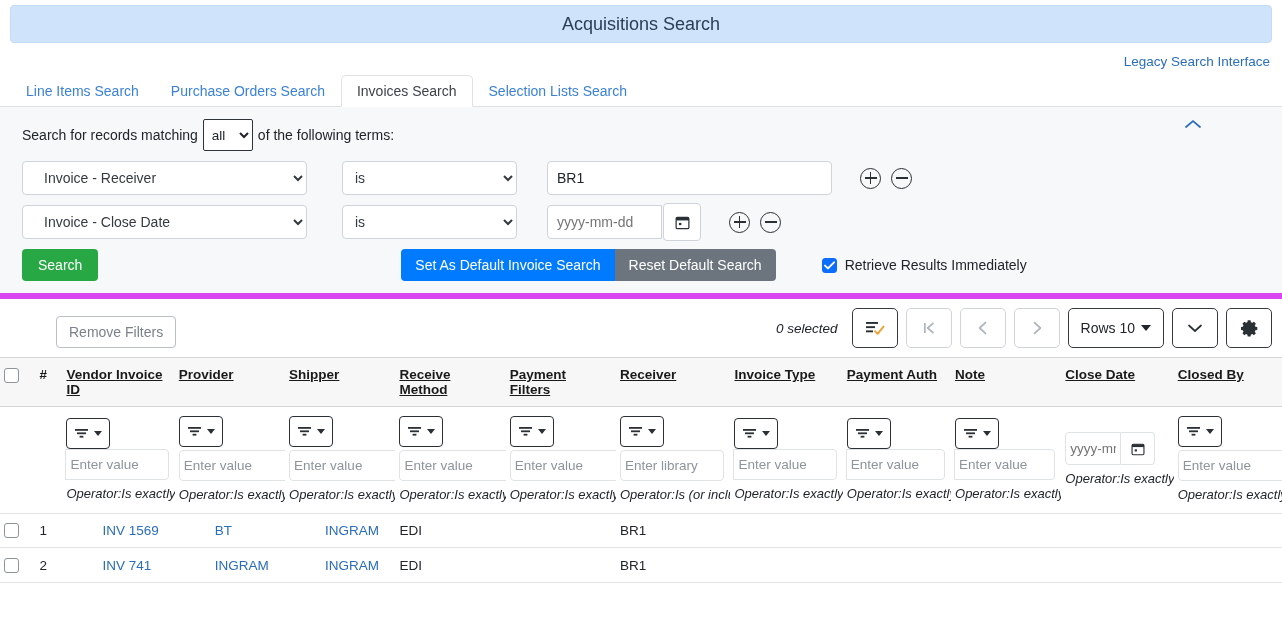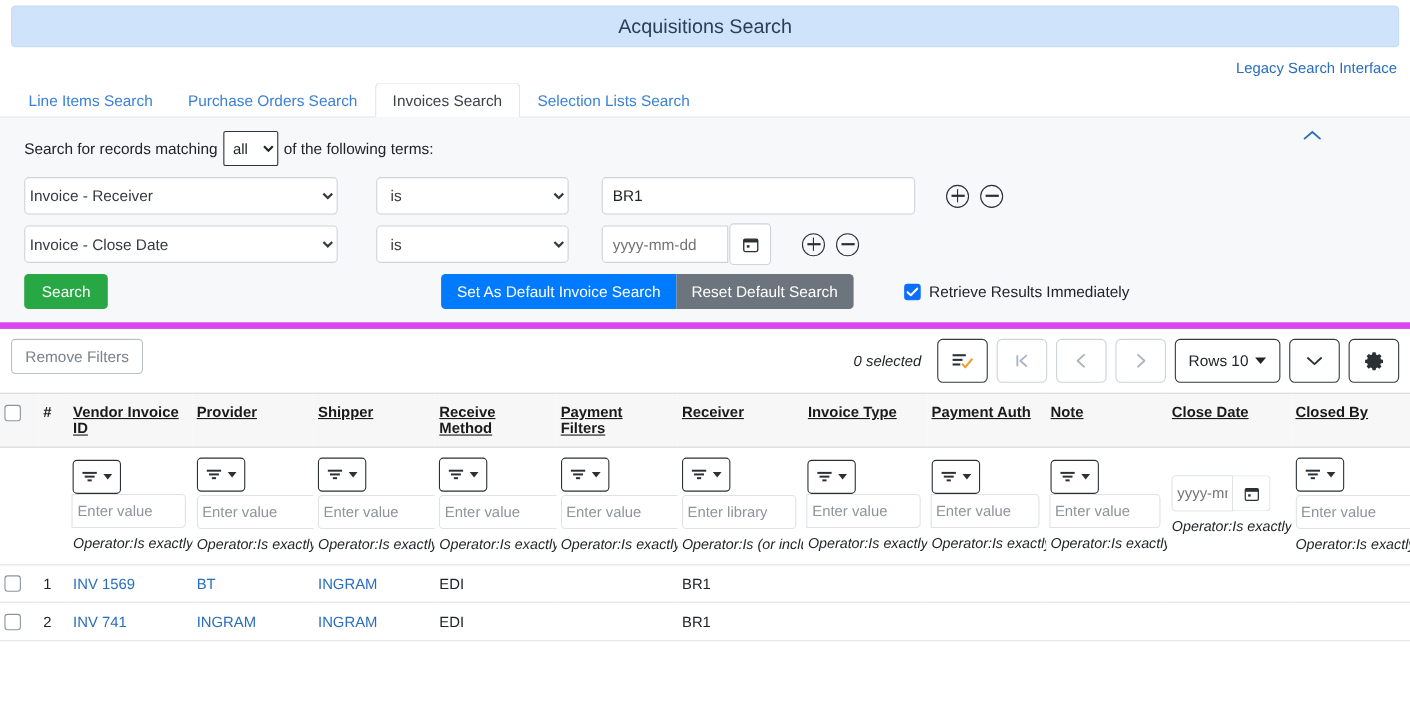--- a/index.html
+++ b/index.html
@@ -112,21 +112,21 @@
   }
   .sel-field {
     width: 285px;
     height: 34px;
     border: 1px solid #ced4da;
     border-radius: 4px;
     background: #fff;
     font-family: "Liberation Sans", sans-serif;
     font-size: 14px;
     color: #343a40;
-    padding: 0 0;
+    padding: 0 17px;
   }
   .sel-op {
     width: 175px;
     height: 34px;
     margin-left: 35px;
     border: 1px solid #ced4da;
     border-radius: 4px;
     background: #fff;
     font-family: "Liberation Sans", sans-serif;
     font-size: 14px;
@@ -234,23 +234,24 @@
     background: #0d6efd;
     border-radius: 3px;
     display: flex; align-items: center; justify-content: center;
     cursor: pointer;
   }
   .cbox svg { display: block; }
 
   
   .results-toolbar {
     display: flex;
-    align-items: flex-start;
+    align-items: flex-end;
     padding: 9px 10px 9px 10px;
     height: 58px;
+    margin-left: 46px;
   }
   .btn-remove-filters {
     border: 1px solid #b9bfc5;
     background: #fff;
     color: #7b8289;
     border-radius: 4px;
     height: 32px;
     padding: 0 12px;
     font-family: "Liberation Sans", sans-serif;
     font-size: 14px;
@@ -381,21 +382,21 @@
 
   .tbl tbody td {
     padding: 9px 6px 9px 4px;
     font-size: 13.5px;
     border-bottom: 1px solid #e3e3e3;
     color: #212529;
     vertical-align: middle;
     white-space: nowrap;
     overflow: hidden;
   }
-  .cell-link { color: #2a6ebb; cursor: pointer; }
+  .cell-link { color: #2a6ebb; cursor: pointer; margin-left: 36px; }
   .row-cbox {
     width: 15px; height: 15px;
     border: 1px solid #8d949b;
     border-radius: 3px;
     background: #fff;
     display: inline-block;
     cursor: pointer;
     vertical-align: middle;
   }
 </style>

